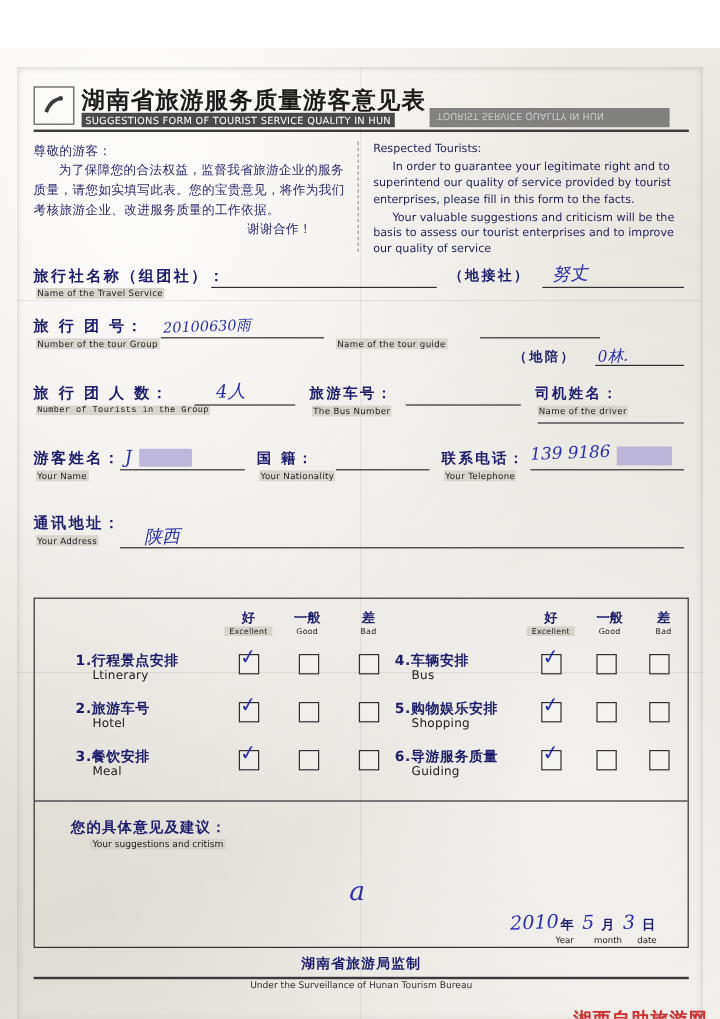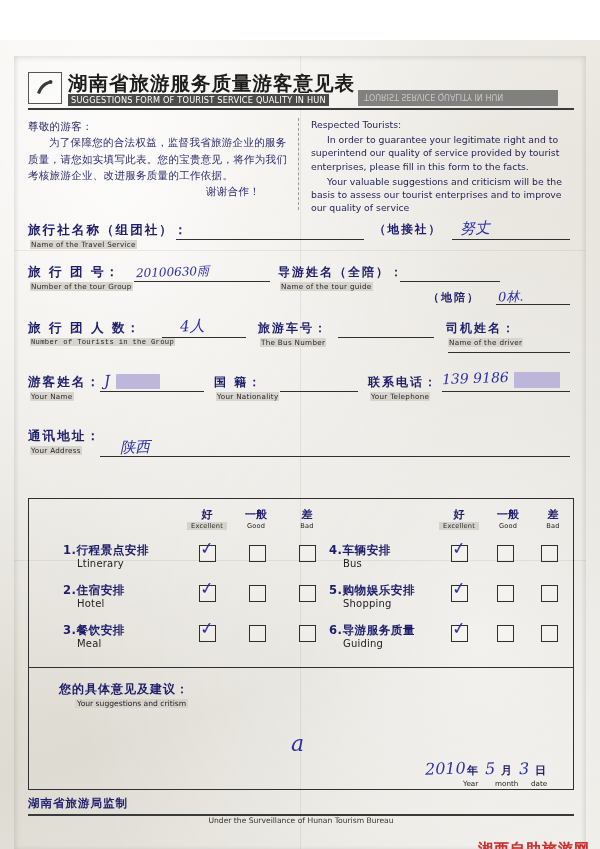--- a/index.html
+++ b/index.html
@@ -257,21 +257,21 @@
   .datebox .den {
     position: absolute;
     font-size: 7.2px;
     color: #222;
   }
   
   .footer-cn {
     position: absolute;
     left: 0; right: 0;
     top: 726px;
-    text-align: left;
+    text-align: center;
     font-size: 11.5px;
     font-weight: bold;
     color: #1d1d6b;
     letter-spacing: 1px;
   }
   .footer-line {
     position: absolute;
     left: 0; right: 0; top: 744px;
     border-top: 2px solid #3a3a3a;
   }
@@ -394,21 +394,20 @@
         <div class="uline" style="left:424px; top:19px; width:118px;"></div>
         <div class="hand big" style="left:432px; top:-1px;">努丈</div>
       </div>
 
       <div class="frow">
         <div class="lab" style="left:0; top:2px;">旅 行 团 号：</div>
         <div class="lab-en lab-en-hi" style="left:2px; top:20px;">Number  of  the  tour  Group</div>
         <div class="uline" style="left:106px; top:19px; width:136px;"></div>
         <div class="hand" style="left:108px; top:2px; font-size:12px;">20100630雨</div>
 
-        <div class="lab" style="left:250px; top:2px; font-size:12px;">导游姓名（全陪）：</div>
         <div class="lab-en lab-en-hi" style="left:252px; top:20px;">Name  of  the  tour  guide</div>
         <div class="uline" style="left:372px; top:19px; width:100px;"></div>
 
         <div class="lab" style="left:400px; top:28px; font-size:11px;">（地陪）</div>
         <div class="uline" style="left:468px; top:42px; width:74px;"></div>
         <div class="hand" style="left:470px; top:26px;">0林.</div>
       </div>
 
       <div class="frow" style="margin-top:14px;">
         <div class="lab" style="left:0; top:2px;">旅 行 团 人 数：</div>
@@ -482,21 +481,21 @@
       <div class="ritem" style="left:34px; top:44px;">
         <span>1.</span><span>行程景点安排</span>
         <span class="en">Ltinerary</span>
       </div>
       <div class="cbx" style="left:170px; top:46px;"></div>
       <div class="tick" style="left:171px; top:41px;">✓</div>
       <div class="cbx" style="left:220px; top:46px;"></div>
       <div class="cbx" style="left:270px; top:46px;"></div>
 
       <div class="ritem" style="left:34px; top:84px;">
-        <span>2.</span><span>住宿安排</span>
+        <span>2.</span><span>旅游车号</span>
         <span class="en">Hotel</span>
       </div>
       <div class="cbx" style="left:170px; top:86px;"></div>
       <div class="tick" style="left:171px; top:81px;">✓</div>
       <div class="cbx" style="left:220px; top:86px;"></div>
       <div class="cbx" style="left:270px; top:86px;"></div>
 
       <div class="ritem" style="left:34px; top:124px;">
         <span>3.</span><span>餐饮安排</span>
         <span class="en">Meal</span>

